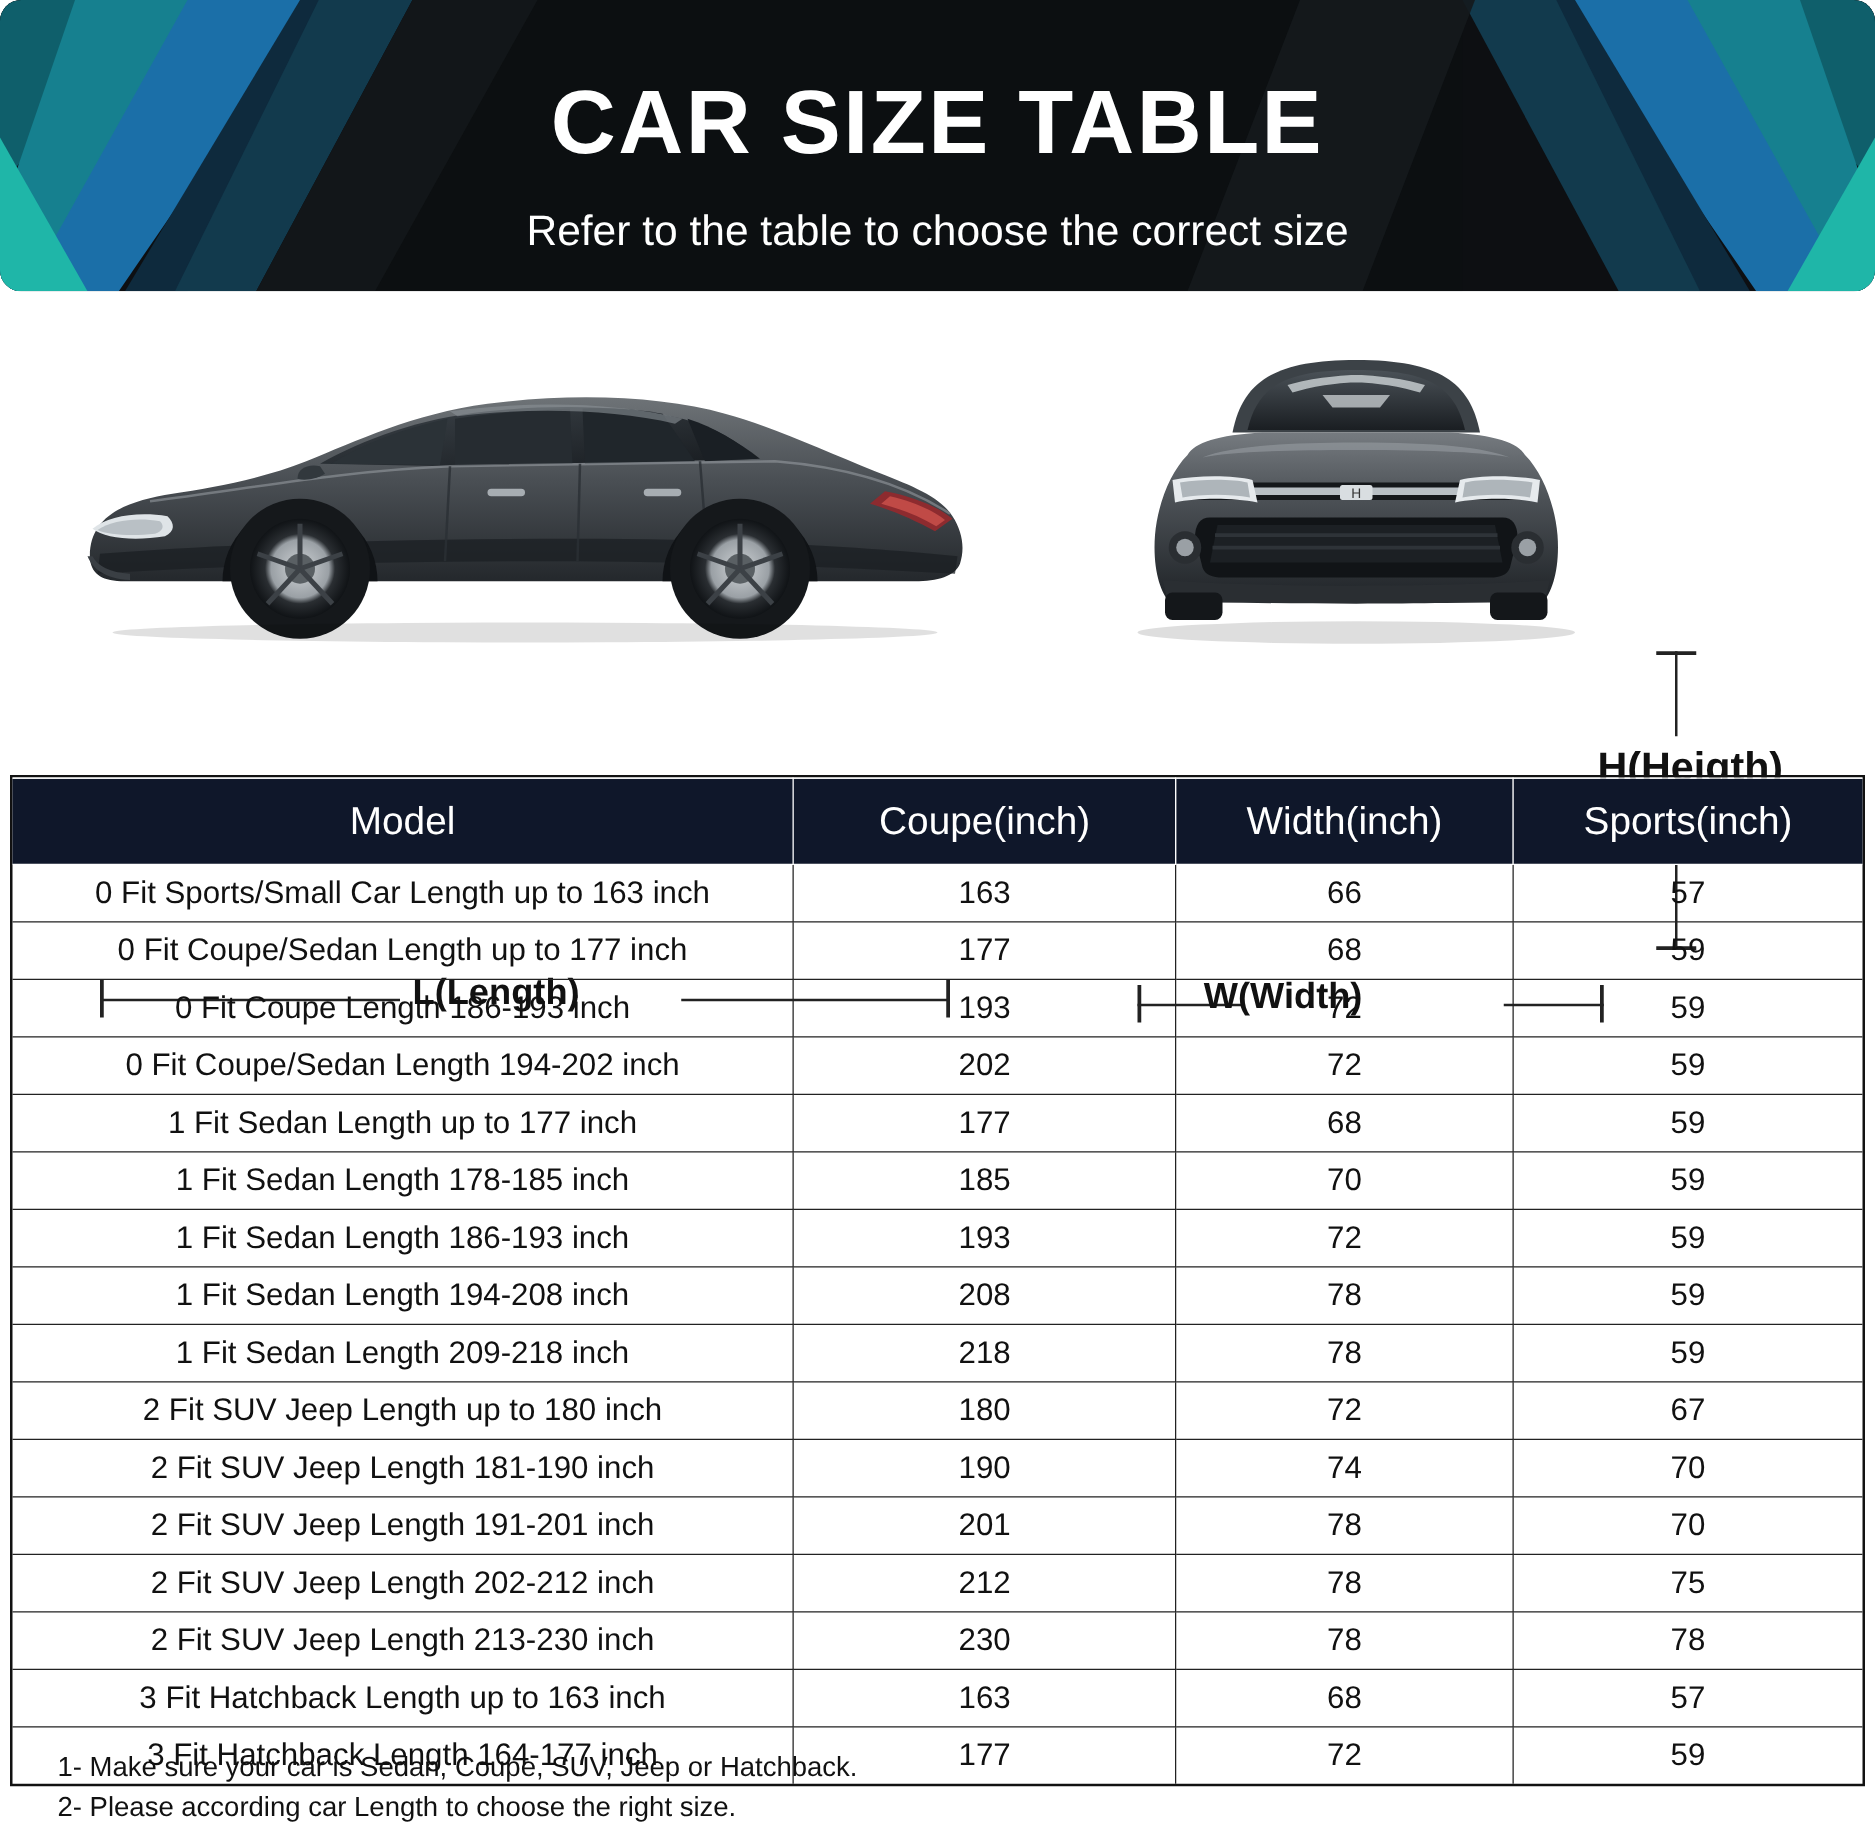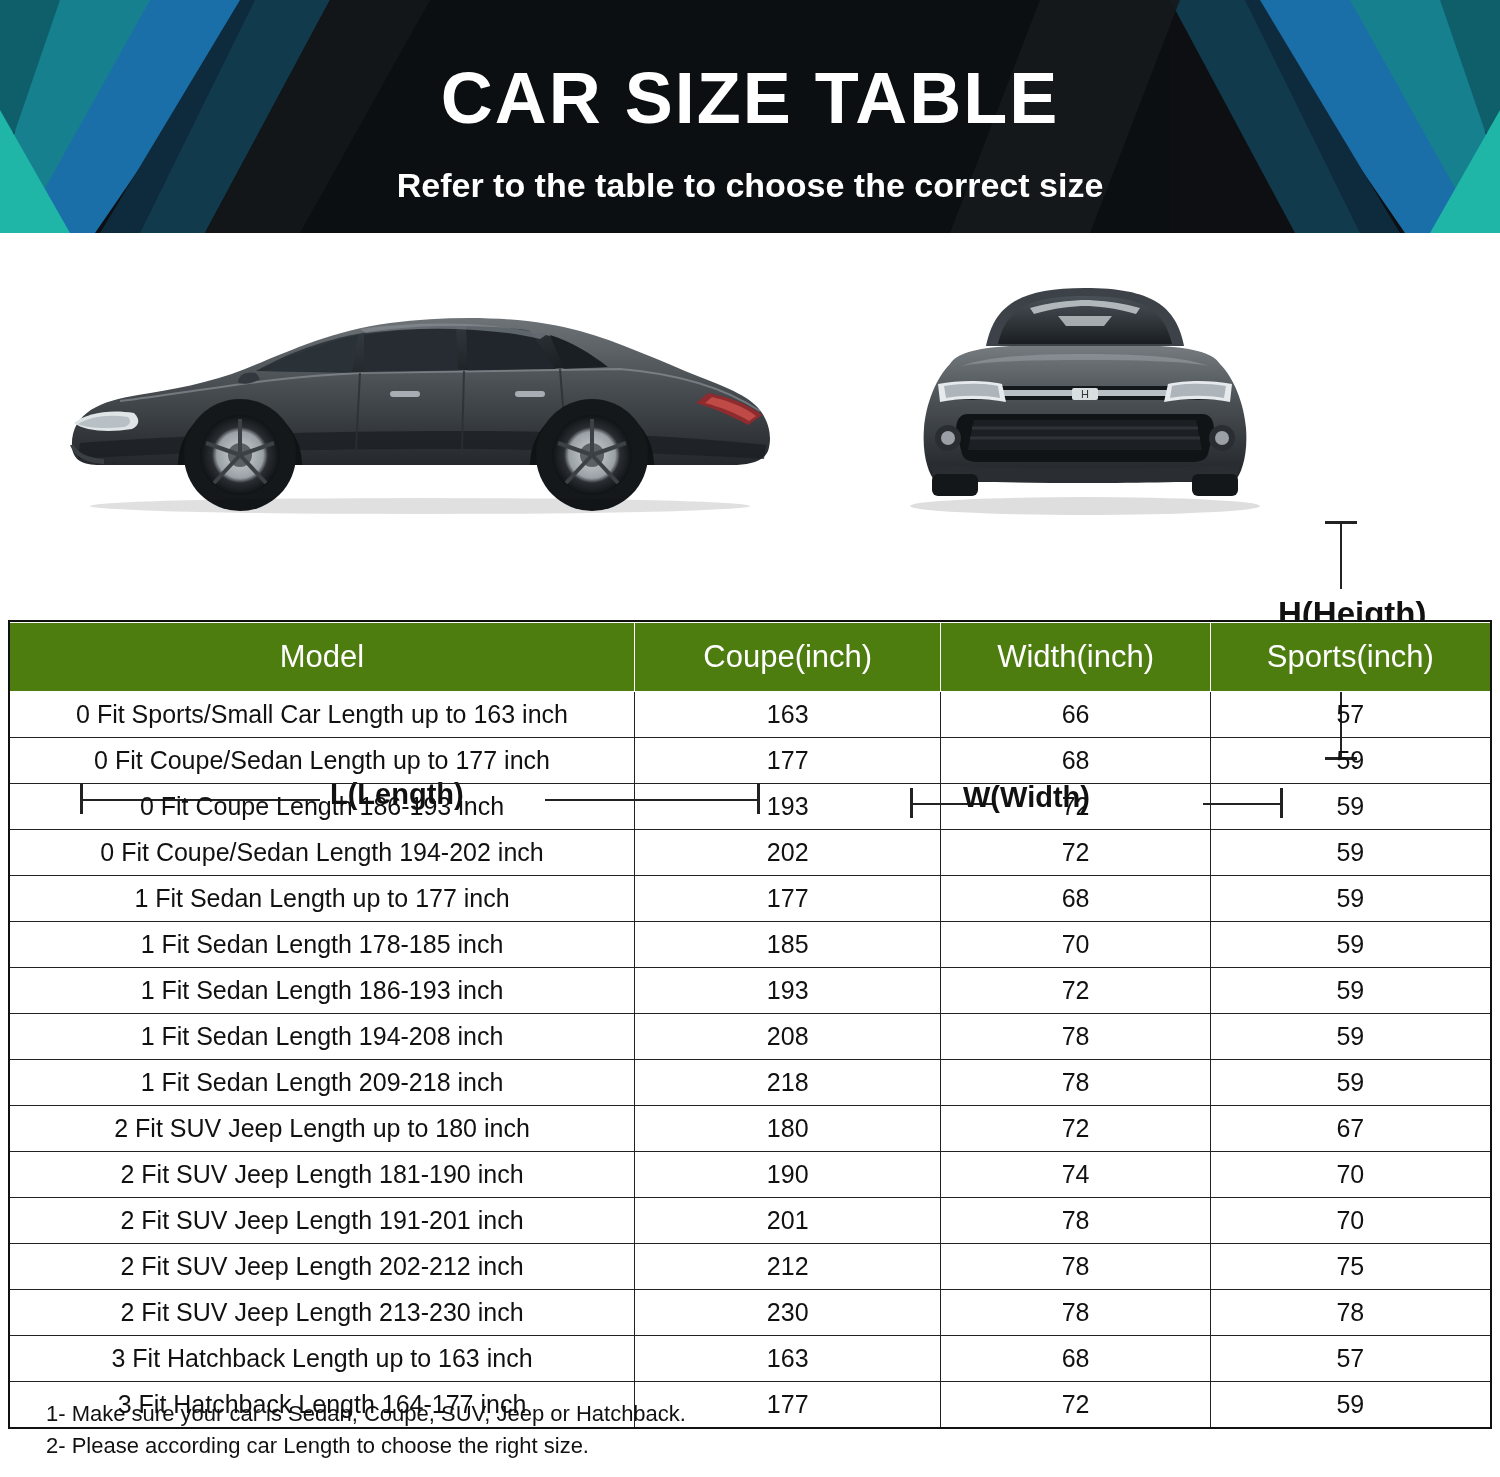--- a/index.html
+++ b/index.html
@@ -16,41 +16,42 @@
     background: #ffffff;
   }
 
   
   .banner {
     position: relative;
     width: 1500px;
     height: 233px;
     background: #0d0f12;
     overflow: hidden;
+    border-radius: 17px;
   }
   .banner-title {
     position: absolute;
     top: 62px;
     left: 0; right: 0;
     text-align: center;
     color: #ffffff;
     font-size: 72px;
     font-weight: bold;
     letter-spacing: 2px;
     line-height: 1;
     z-index: 5;
   }
   .banner-sub {
     position: absolute;
     top: 168px;
     left: 0; right: 0;
     text-align: center;
     color: #ffffff;
     font-size: 34px;
-    font-weight: bold;
+    font-weight: normal;
     line-height: 1;
     z-index: 5;
   }
 
   
   .illus {
     position: relative;
     width: 1500px;
     height: 385px;
     background: #ffffff;
@@ -111,21 +112,21 @@
     top: 620px;
     width: 1484px;
     border: 2px solid #111;
   }
   table.size-table {
     border-collapse: collapse;
     width: 100%;
     table-layout: fixed;
   }
   table.size-table th {
-    background: #4d7c0f;
+    background: #0f172a;
     color: #ffffff;
     font-size: 31px;
     font-weight: normal;
     padding: 16px 4px;
     border: 1px solid #ffffff;
     text-align: center;
   }
   table.size-table th:first-child { border-left: none; }
   table.size-table th:last-child { border-right: none; }
   table.size-table td {

